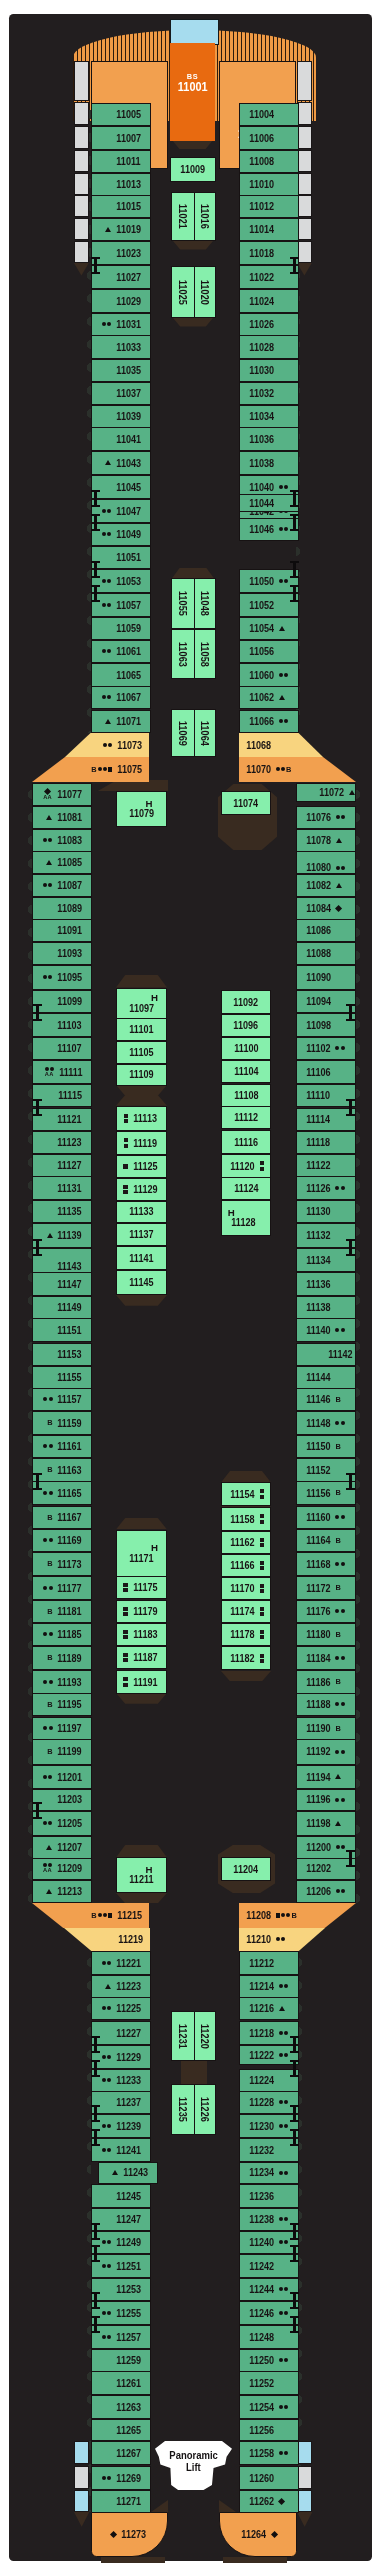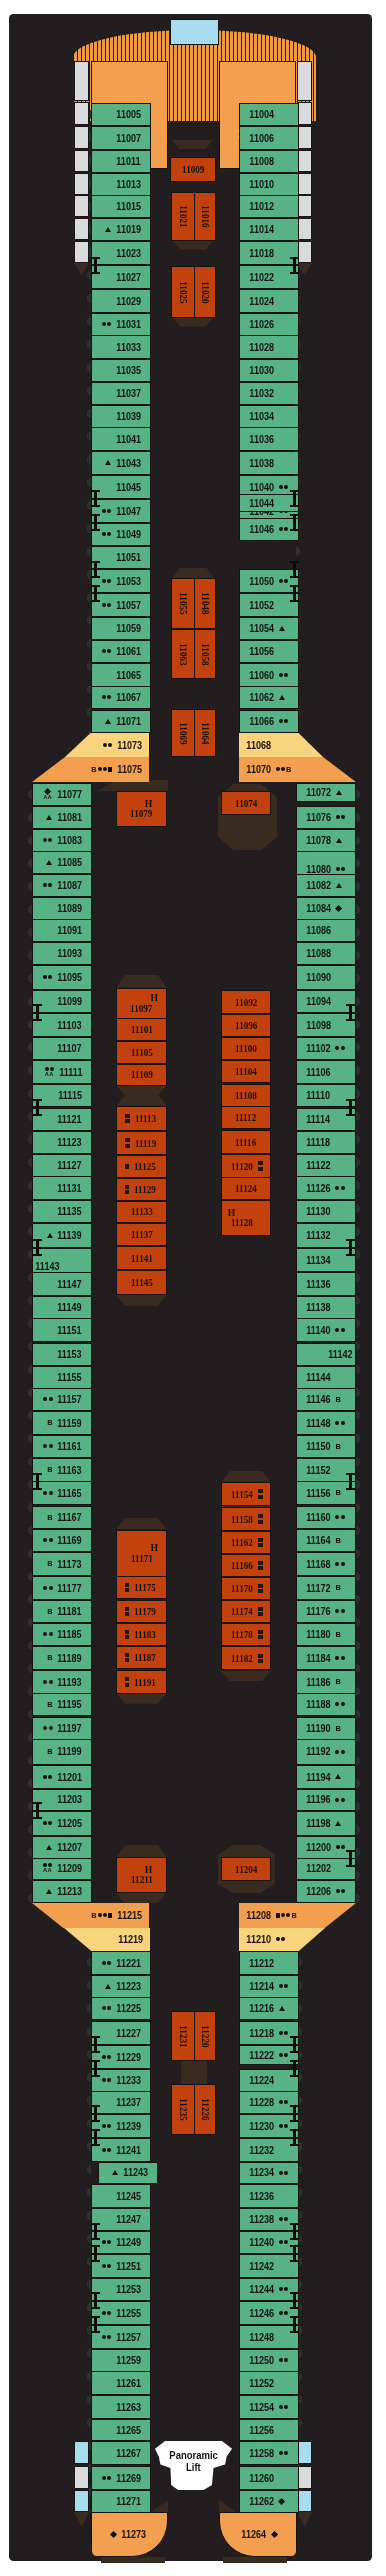--- a/index.html
+++ b/index.html
@@ -11,21 +11,21 @@
        background-color:#ef9a45;
        background-image:repeating-linear-gradient(90deg,#2d1b0c 0 1.1px,rgba(0,0,0,0) 1.1px 4px);
        border-radius:50% 50% 0 0 / 30% 30% 0 0;}
   .cyanTop{position:absolute;left:170px;top:19px;width:47px;height:24.4px;background:#a6dcee;z-index:2;border:0.6px solid #15191b;}
   .bs{position:absolute;left:170px;top:43px;width:45px;height:98px;background:#e86a10;z-index:2;
       display:flex;flex-direction:column;align-items:center;padding-top:29.6px;box-sizing:border-box;color:#fff;}
   .bsCode{font-size:7.4px;font-weight:800;letter-spacing:0.6px;line-height:1;}
   .bsNum{font-size:13px;font-weight:700;transform:scaleX(.84);line-height:1.1;white-space:nowrap;}
   .cab{position:absolute;box-sizing:border-box;border:0.6px solid #171213;display:flex;align-items:center;
        font-weight:700;font-size:10.8px;color:#181314;z-index:2;}
-  .g{background:#57b286;} .p{background:#c2410c;font-family:Liberation Serif, serif;} .o{background:#f2a04f;} .au{background:#f8d47f;}
+  .g{background:#57b286;} .p{background:#86efac;} .o{background:#f2a04f;} .au{background:#f8d47f;}
   .num{display:inline-block;transform:scaleX(.84);white-space:nowrap;line-height:1;}
   .grp{display:flex;align-items:center;gap:2.8px;}
   .sym{display:flex;align-items:center;gap:1.1px;}
   .dot{width:4px;height:4px;border-radius:50%;background:#120f10;}
   .wh{color:#ffffff;} .wh .dot{background:#ffffff;} .wh .bB{color:#fff;}
   .tri{width:0;height:0;border-left:3.4px solid transparent;border-right:3.4px solid transparent;border-bottom:5.7px solid #120f10;}
   .dia{width:5.1px;height:5.1px;background:#120f10;transform:rotate(45deg);}
   .sqr{width:4.5px;height:4.5px;background:#120f10;}
   .bB{font-size:7.4px;font-weight:800;line-height:1;}
   .aa{font-size:5.7px;font-weight:800;line-height:1;letter-spacing:0.3px;}
@@ -53,20 +53,24 @@
   .lift div{transform:scaleX(.88);}
 </style>
 </head>
 <body>
 
 <div class="page">
   <div id="plan">
     <div class="hull"></div>
     <div class="fan"></div>
     <div class="cyanTop"></div>
+    <div class="bs">
+      <div class="bsCode">BS</div>
+      <div class="bsNum">11001</div>
+    </div>
     <div class="lift">
       <div>Panoramic</div>
       <div>Lift</div>
     </div>
   <div class="sh" style="left: 172px; top: 140px; width: 41px; height: 9px; clip-path: polygon(0px 0px, 100% 0px, 82% 100%, 18% 100%);"></div>
       <div class="sh" style="left: 173px; top: 241px; width: 40px; height: 8.5px; clip-path: polygon(0px 0px, 100% 0px, 82% 100%, 18% 100%);"></div>
       <div class="sh" style="left: 173px; top: 318px; width: 40px; height: 8.5px; clip-path: polygon(0px 0px, 100% 0px, 82% 100%, 18% 100%);"></div>
       <div class="sh" style="left: 172px; top: 568px; width: 42px; height: 10.2px; clip-path: polygon(0px 100%, 18% 0px, 82% 0px, 100% 100%);"></div>
       <div class="sh" style="left: 218px; top: 784px; width: 59px; height: 66px; clip-path: polygon(26% 0px, 74% 0px, 100% 20%, 100% 80%, 74% 100%, 26% 100%, 0px 80%, 0px 20%);"></div>
       <div class="sh" style="left: 97px; top: 780px; width: 71px; height: 11.4px; clip-path: polygon(0px 100%, 28% 0px, 100% 0px, 100% 100%);"></div>
@@ -468,21 +472,21 @@
         </span>
       </div>
       <div class="cab g" style="left: 32px; top: 1223px; width: 60px; height: 25px; justify-content: flex-end; padding-right: 6.8px;">
         <span class="grp">
           <span class="sym">
             <span class="tri"></span>
           </span>
           <span class="num">11139</span>
         </span>
       </div>
-      <div class="cab g" style="left: 32px; top: 1248px; width: 60px; height: 36px; justify-content: flex-start; padding-right: 6.8px;">
+      <div class="cab g" style="left: 32px; top: 1248px; width: 60px; height: 36px; justify-content: flex-end; padding-right: 6.8px;">
         <span class="grp">
           <span class="num">11143</span>
         </span>
       </div>
       <div class="cab g" style="left: 32px; top: 1272px; width: 60px; height: 24px; justify-content: flex-end; padding-right: 6.8px;">
         <span class="grp">
           <span class="num">11147</span>
         </span>
       </div>
       <div class="cab g" style="left: 32px; top: 1296px; width: 60px; height: 23px; justify-content: flex-end; padding-right: 6.8px;">
@@ -1076,21 +1080,21 @@
         <span class="grp">
           <span class="num">11066</span>
           <span class="sym">
             <span class="sym">
               <span class="dot"></span>
               <span class="dot"></span>
             </span>
           </span>
         </span>
       </div>
-      <div class="cab g" style="left: 296px; top: 783px; width: 60px; height: 19px; justify-content: flex-start; padding-left: 6.8px;">
+      <div class="cab g" style="left: 296px; top: 783px; width: 60px; height: 19px; justify-content: flex-end; padding-left: 6.8px;">
         <span class="grp">
           <span class="num">11072</span>
           <span class="sym">
             <span class="tri"></span>
           </span>
         </span>
       </div>
       <div class="cab g" style="left: 296px; top: 806px; width: 60px; height: 23px; justify-content: flex-start; padding-left: 6.8px;">
         <span class="grp">
           <span class="num">11076</span>
@@ -1103,21 +1107,21 @@
         </span>
       </div>
       <div class="cab g" style="left: 296px; top: 829px; width: 60px; height: 23px; justify-content: flex-start; padding-left: 6.8px;">
         <span class="grp">
           <span class="num">11078</span>
           <span class="sym">
             <span class="tri"></span>
           </span>
         </span>
       </div>
-      <div class="cab g" style="left: 296px; top: 851px; width: 60px; height: 37px; justify-content: flex-start; padding-left: 6.8px;">
+      <div class="cab g" style="left: 296px; top: 851px; width: 60px; height: 23px; justify-content: flex-start; padding-left: 6.8px; align-items: flex-end;">
         <span class="grp">
           <span class="num">11080</span>
           <span class="sym">
             <span class="sym">
               <span class="dot"></span>
               <span class="dot"></span>
             </span>
           </span>
         </span>
       </div>

